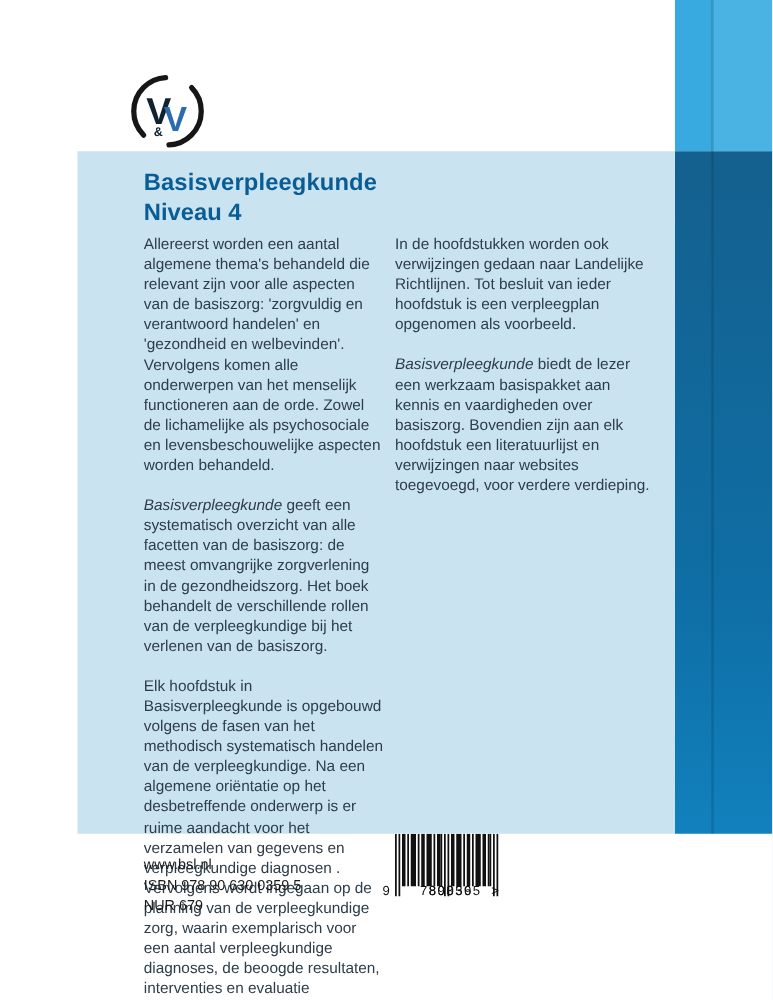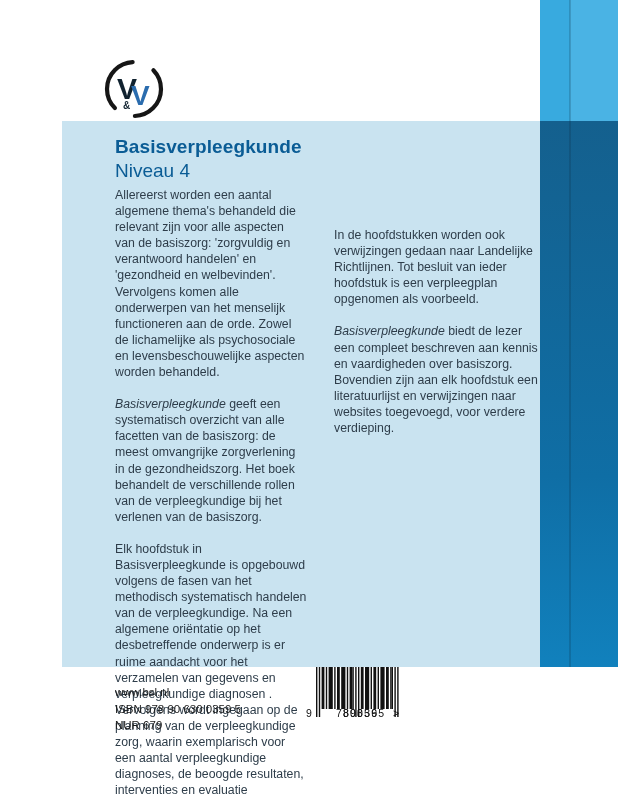--- a/index.html
+++ b/index.html
@@ -14,26 +14,26 @@
   .band-main{position:absolute;left:0;top:121px;width:78px;height:546px;
     background:linear-gradient(#14608e 0%,#0f6ea5 65%,#1181bd 100%);}
   .fold{position:absolute;top:0;bottom:0;left:29px;width:2px;background:rgba(8,40,62,.20);}
   
   .panel{position:absolute;left:62px;top:121px;width:478px;height:546px;background:#c9e3f0;}
   
   .logo{position:absolute;left:94px;top:46px;width:80px;height:84px;}
   
   .header{position:absolute;left:115px;top:136px;color:#0a5c95;}
   .title{font-size:19px;font-weight:bold;letter-spacing:.1px;}
-  .subtitle{font-size:19px;font-weight:normal;margin-top:2px;}
+  .subtitle{font-size:19px;font-weight:bold;margin-top:2px;}
   
   .col{position:absolute;top:187px;font-size:12.3px;line-height:16.1px;color:#2e3d4a;}
   .col p{margin:0 0 16px 0;}
   .col-left{left:115px;width:192px;}
-  .col-right{left:334px;width:205px;margin-top:40px;}
+  .col-right{left:316px;width:205px;}
   .lead{font-style:italic;}
   
   .footer{position:absolute;left:115px;top:684px;font-size:11.5px;line-height:16.5px;color:#1b1b1b;}
   
   .barcode{position:absolute;left:316px;top:667px;width:84px;height:56px;background:#ffffff;}
   .barcode .digits{position:absolute;top:40px;left:0;width:84px;height:14px;font-size:10.5px;color:#111;}
   .barcode .digits span{position:absolute;top:0;background:transparent;}
   .d9{left:-10px;}
   .g1{left:20px;letter-spacing:1.2px;}
   .g2{left:27px;letter-spacing:1.2px;}
@@ -67,21 +67,21 @@
   </div>
 
   <div class="col col-left">
     <p><span class="lead"></span><span>Allereerst worden een aantal algemene thema's behandeld die relevant zijn voor alle aspecten van de basiszorg: 'zorgvuldig en verantwoord handelen' en 'gezondheid en welbevinden'. Vervolgens komen alle onderwerpen van het menselijk functioneren aan de orde. Zowel de lichamelijke als psychosociale en levensbeschouwelijke aspecten worden behandeld.</span></p>
     <p><span class="lead">Basisverpleegkunde</span><span> geeft een systematisch overzicht van alle facetten van de basiszorg: de meest omvangrijke zorgverlening in de gezondheidszorg. Het boek behandelt de verschillende rollen van de verpleegkundige bij het verlenen van de basiszorg.</span></p>
     <p><span class="lead"></span><span>Elk hoofdstuk in Basisverpleegkunde is opgebouwd volgens de fasen van het methodisch systematisch handelen van de verpleegkundige. Na een algemene oriëntatie op het desbetreffende onderwerp is er ruime aandacht voor het verzamelen van gegevens en verpleegkundige diagnosen . Vervolgens wordt ingegaan op de planning van de verpleegkundige zorg, waarin exemplarisch voor een aantal verpleegkundige diagnoses, de beoogde resultaten, interventies en evaluatie beschreven worden.</span></p>
   </div>
 
   <div class="col col-right">
     <p><span class="lead"></span><span>In de hoofdstukken worden ook verwijzingen gedaan naar Landelijke Richtlijnen. Tot besluit van ieder hoofdstuk is een verpleegplan opgenomen als voorbeeld.</span></p>
-    <p><span class="lead">Basisverpleegkunde</span><span> biedt de lezer een compleet beschreven aan kennis en vaardigheden over basiszorg. Bovendien zijn aan elk hoofdstuk een literatuurlijst en verwijzingen naar websites toegevoegd, voor verdere verdieping.</span></p>
+    <p><span class="lead">Basisverpleegkunde</span><span> biedt de lezer een werkzaam basispakket aan kennis en vaardigheden over basiszorg. Bovendien zijn aan elk hoofdstuk een literatuurlijst en verwijzingen naar websites toegevoegd, voor verdere verdieping.</span></p>
   </div>
 
   <div class="footer">
     <div>www.bsl.nl</div>
     <div>ISBN 978 90 630 0359 5</div>
     <div>NUR 679</div>
   </div>
 
   <div class="barcode">
     <svg width="84" height="52" viewBox="0 0 84 52">

